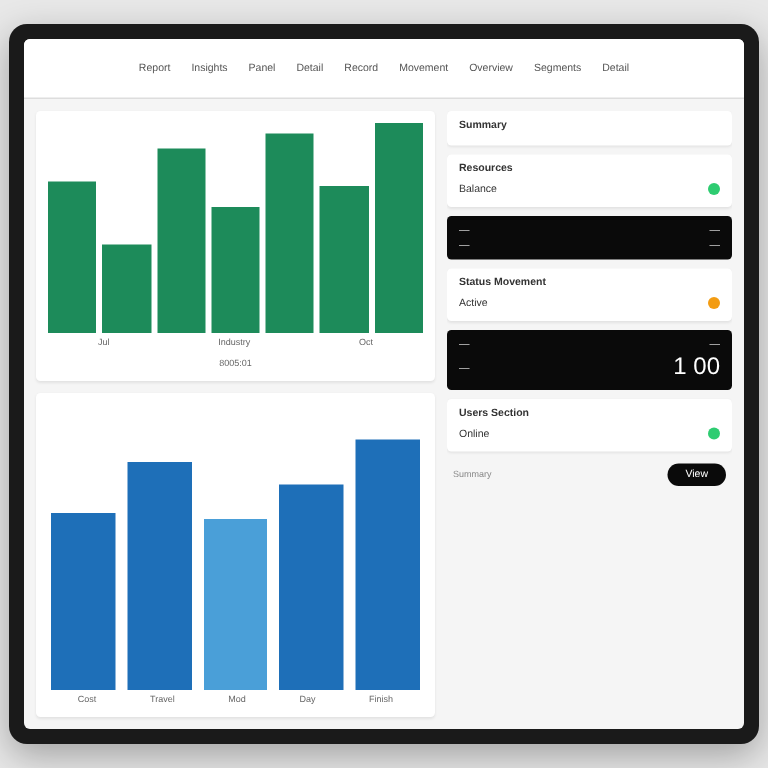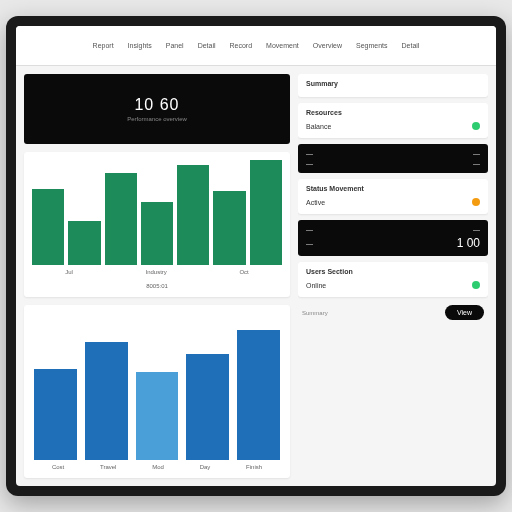--- a/index.html
+++ b/index.html
@@ -140,21 +140,21 @@
     font-size: 7px;
     display: flex;
     flex-direction: column;
     gap: 3px;
   }
   .stat-dark .row {
     display: flex;
     justify-content: space-between;
     align-items: center;
   }
-  .stat-dark .big { font-size: 12px; color: #fff; }
+  .stat-dark .big { font-size: 16px; color: #fff; }
   .dot-green { width: 8px; height: 8px; border-radius: 50%; background: #2ecc71; display:inline-block; }
   .dot-amber { width: 8px; height: 8px; border-radius: 50%; background: #f39c12; display:inline-block; }
   .metric-row {
     display: flex;
     justify-content: space-between;
     align-items: center;
     font-size: 7px;
     color: #333;
     padding: 2px 0;
   }
@@ -190,24 +190,20 @@
       <span>Movement</span>
       <span>Overview</span>
       <span>Segments</span>
       <span>Detail</span>
     </nav>
 
     <div class="main">
 
       <div class="leftcol">
 
-        <div class="hero">
-          <div class="hero-value">10 60</div>
-          <div class="hero-sub">Performance overview</div>
-        </div>
 
         <div class="panel chart1">
           <div class="chart1-bars" id="chart1-bars">
               <div class="bar" style="height: 72%;"></div>
               <div class="bar" style="height: 42%;"></div>
               <div class="bar" style="height: 88%;"></div>
               <div class="bar" style="height: 60%;"></div>
               <div class="bar" style="height: 95%;"></div>
               <div class="bar" style="height: 70%;"></div>
               <div class="bar" style="height: 100%;"></div>

